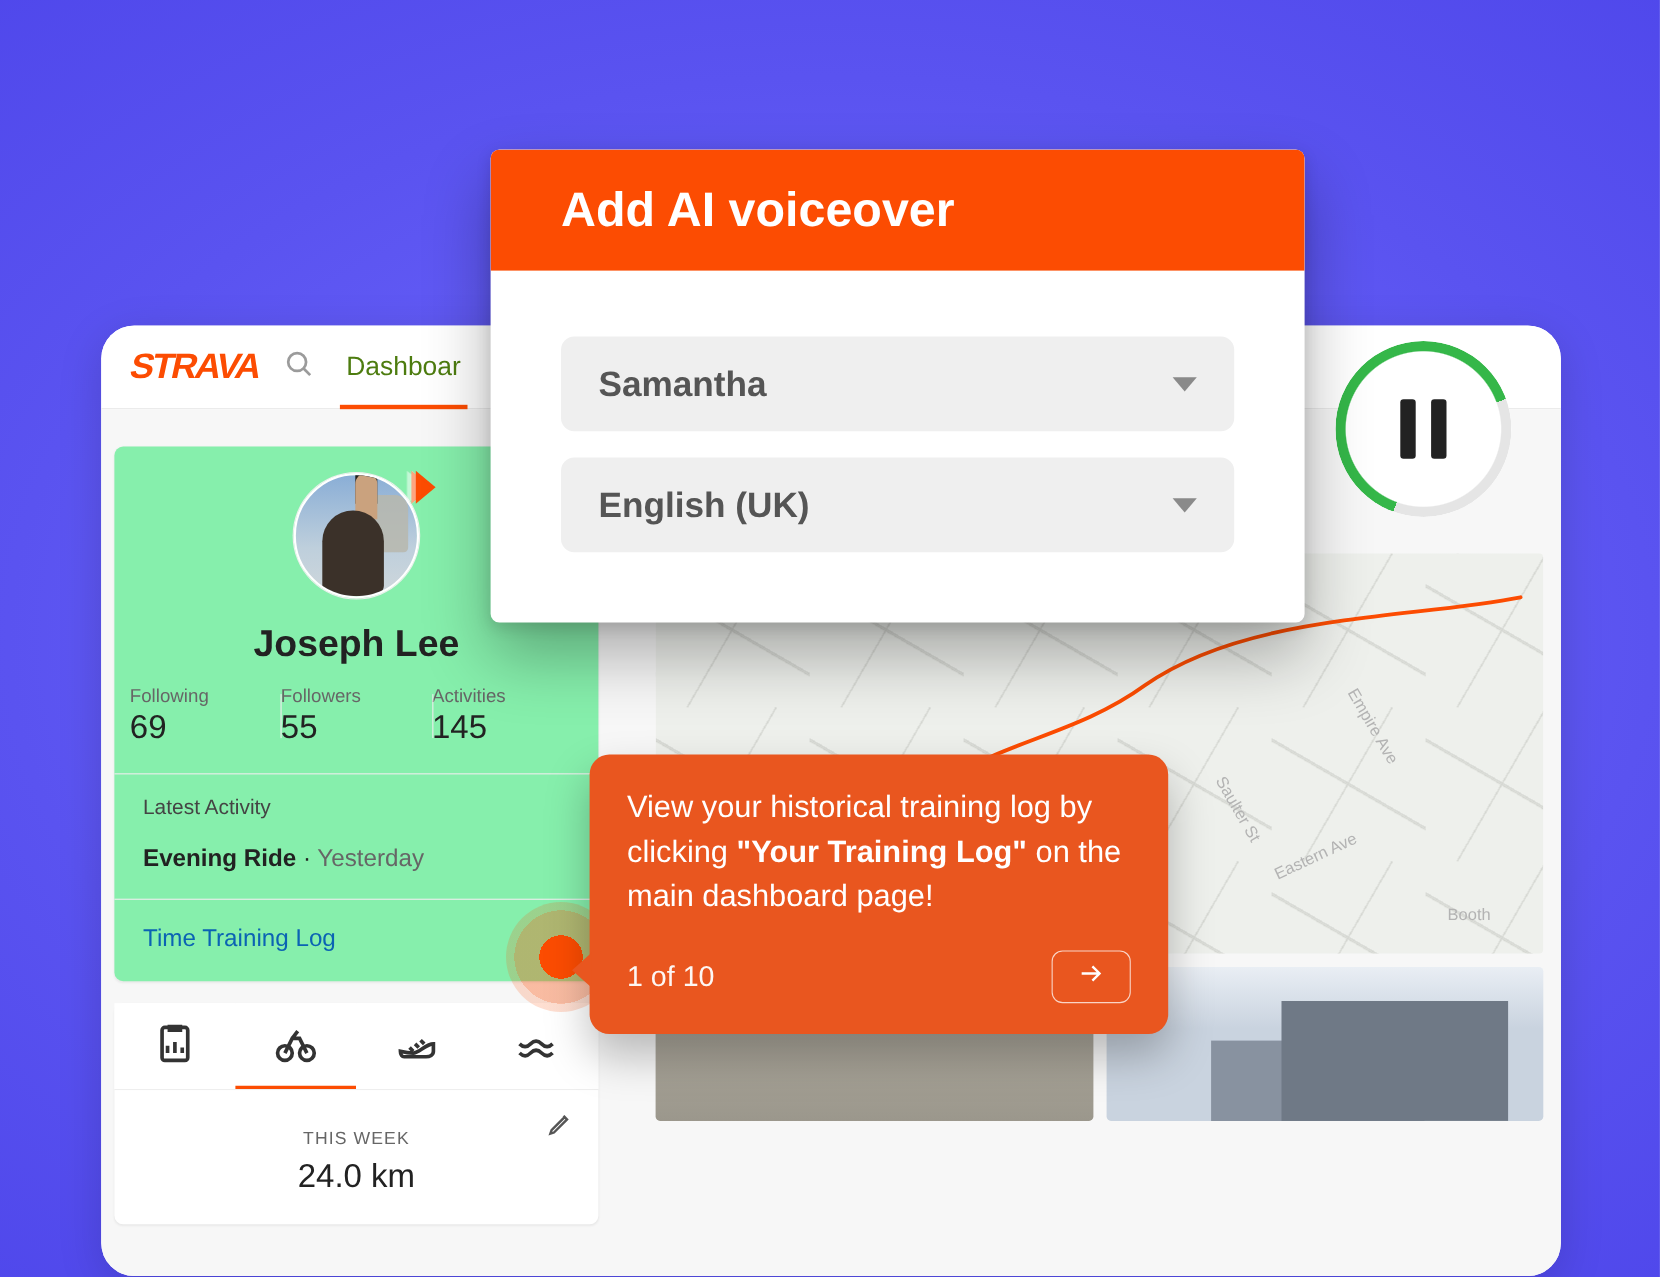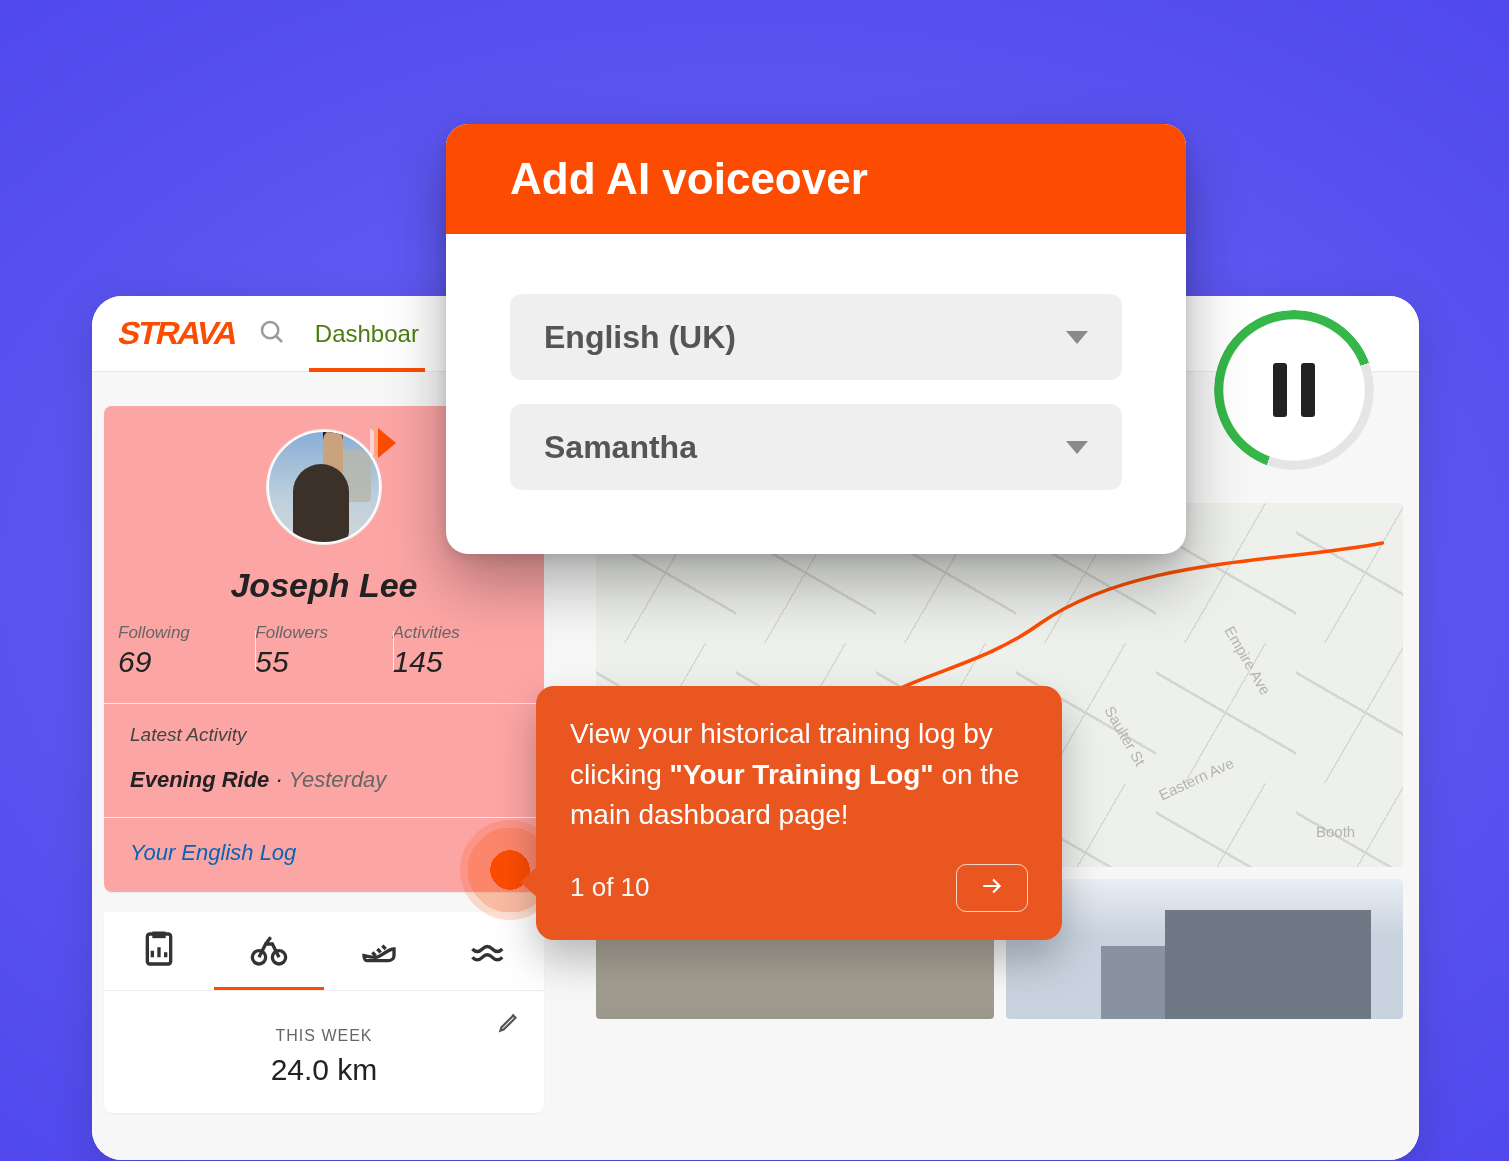--- a/index.html
+++ b/index.html
@@ -42,27 +42,26 @@
   }
   .nav-item.active::after {
     content:""; position:absolute; left:0; right:0; bottom:-1px; height:4px; background:#fc4c02;
   }
 
   .content { background:#f7f7f7; height: calc(100% - 76px); display:flex; gap: 48px; padding: 34px 12px 0 12px; }
 
   
   .profile {
     width: 440px;
-    background:#fca5a5;
+    background:#86efac;
     border-radius: 8px;
     padding: 0;
     box-shadow: 0 1px 2px rgba(0,0,0,.06);
     position:relative;
     height: fit-content;
-    font-style: italic;
   }
   .avatar-wrap { display:flex; justify-content:center; padding-top:24px; position:relative; }
   .avatar {
     width: 114px; height:114px; border-radius:50%;
     background: linear-gradient(180deg, #8aaed6 0%, #becfdc 60%, #cfd7db 100%);
     position:relative; overflow:hidden;
     border: 2px solid #fff;
     box-shadow: 0 0 0 1px #eee;
   }
   .avatar::before { 
@@ -174,22 +173,22 @@
   .callout .footer { display:flex; justify-content:space-between; align-items:center; margin-top:28px;}
   .callout .step { font-size:26px; opacity:.95;}
   .callout .next {
     width:72px; height:48px; border:1.5px solid rgba(255,255,255,.75); border-radius:10px;
     display:flex; align-items:center; justify-content:center;
   }
   .callout .next svg { width:26px; height:26px; stroke:#fff; fill:none; stroke-width:2;}
 
   
   .overlay {
-    position:absolute; left:446px; top:124px; width:740px;
-    background:#fff; border-radius:22px;
+    position:absolute; left:446px; top:136px; width:740px;
+    background:#fff; border-radius:8px;
     box-shadow: 0 30px 60px rgba(0,0,0,.30), 0 4px 14px rgba(0,0,0,.12);
     overflow:hidden;
   }
   .overlay-head {
     background:#fc4c02; color:#fff; padding: 30px 64px 30px 64px;
     font-size:44px; font-weight:800;
   }
   .overlay-body { padding: 60px 64px 64px;}
   .sel {
     background:#efefef; border-radius:12px; height:86px;
@@ -265,21 +264,21 @@
           </div>
         </div>
 
         <div class="latest">
           <div class="sec">Latest Activity</div>
           <div class="line">
             <b>Evening Ride</b><span> · </span><span class="when">Yesterday</span>
           </div>
         </div>
 
-        <a class="training-link" href="#">Your English Log</a>
+        <a class="training-link" href="#">Time Training Log</a>
       </div>
 
       <div class="types">
         <div class="type-row">
           <div class="type-tab">
             <span>
               <svg viewBox="0 0 24 24">
                   <rect x="5" y="3" width="14" height="18" rx="1.5"></rect>
                   <path d="M9 2.5h6v2H9z"></path>
                   <path d="M8 17v-4M12 17v-6M16 17v-3"></path>
@@ -384,21 +383,21 @@
   <div class="bars">
       <span></span>
       <span></span>
     </div>
 </div>
 
 <div class="overlay">
   <div class="overlay-head">Add AI voiceover</div>
   <div class="overlay-body">
     <div class="sel">
+      <span>Samantha</span>
+      <span class="caret"></span>
+    </div>
+    <div class="sel">
       <span>English (UK)</span>
       <span class="caret"></span>
     </div>
-    <div class="sel">
-      <span>Samantha</span>
-      <span class="caret"></span>
-    </div>
   </div>
 </div>
 
 </body></html>

